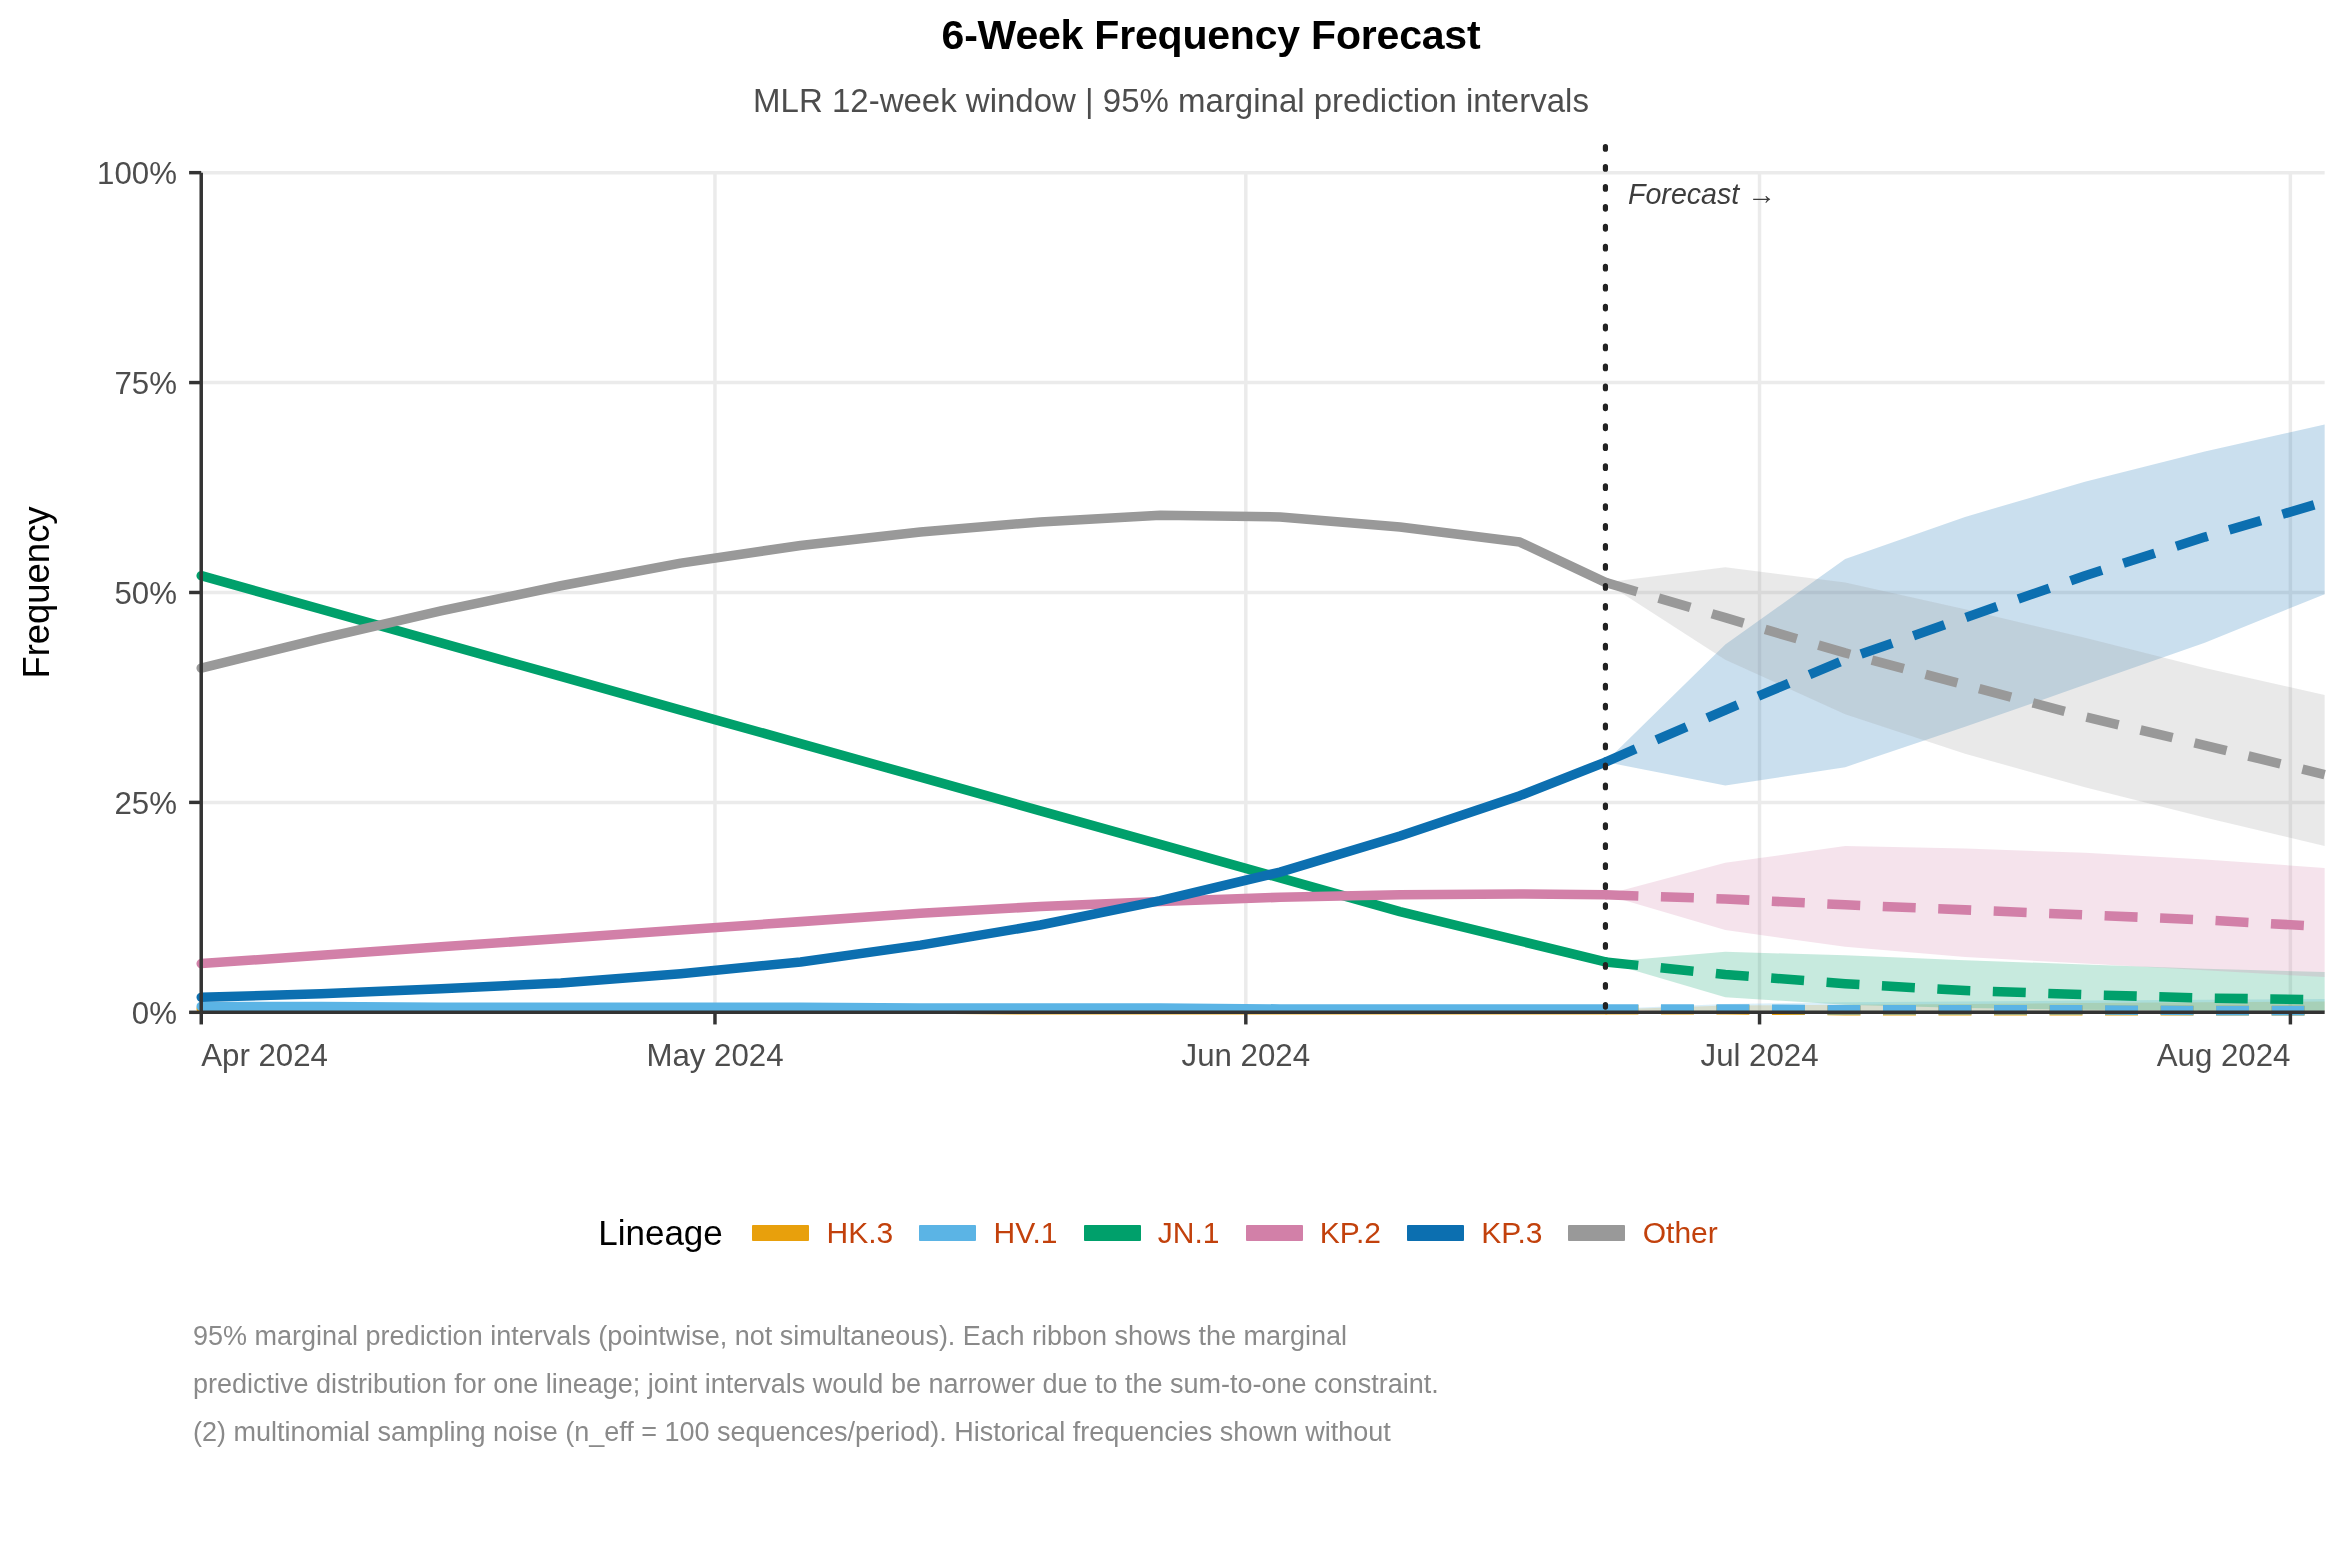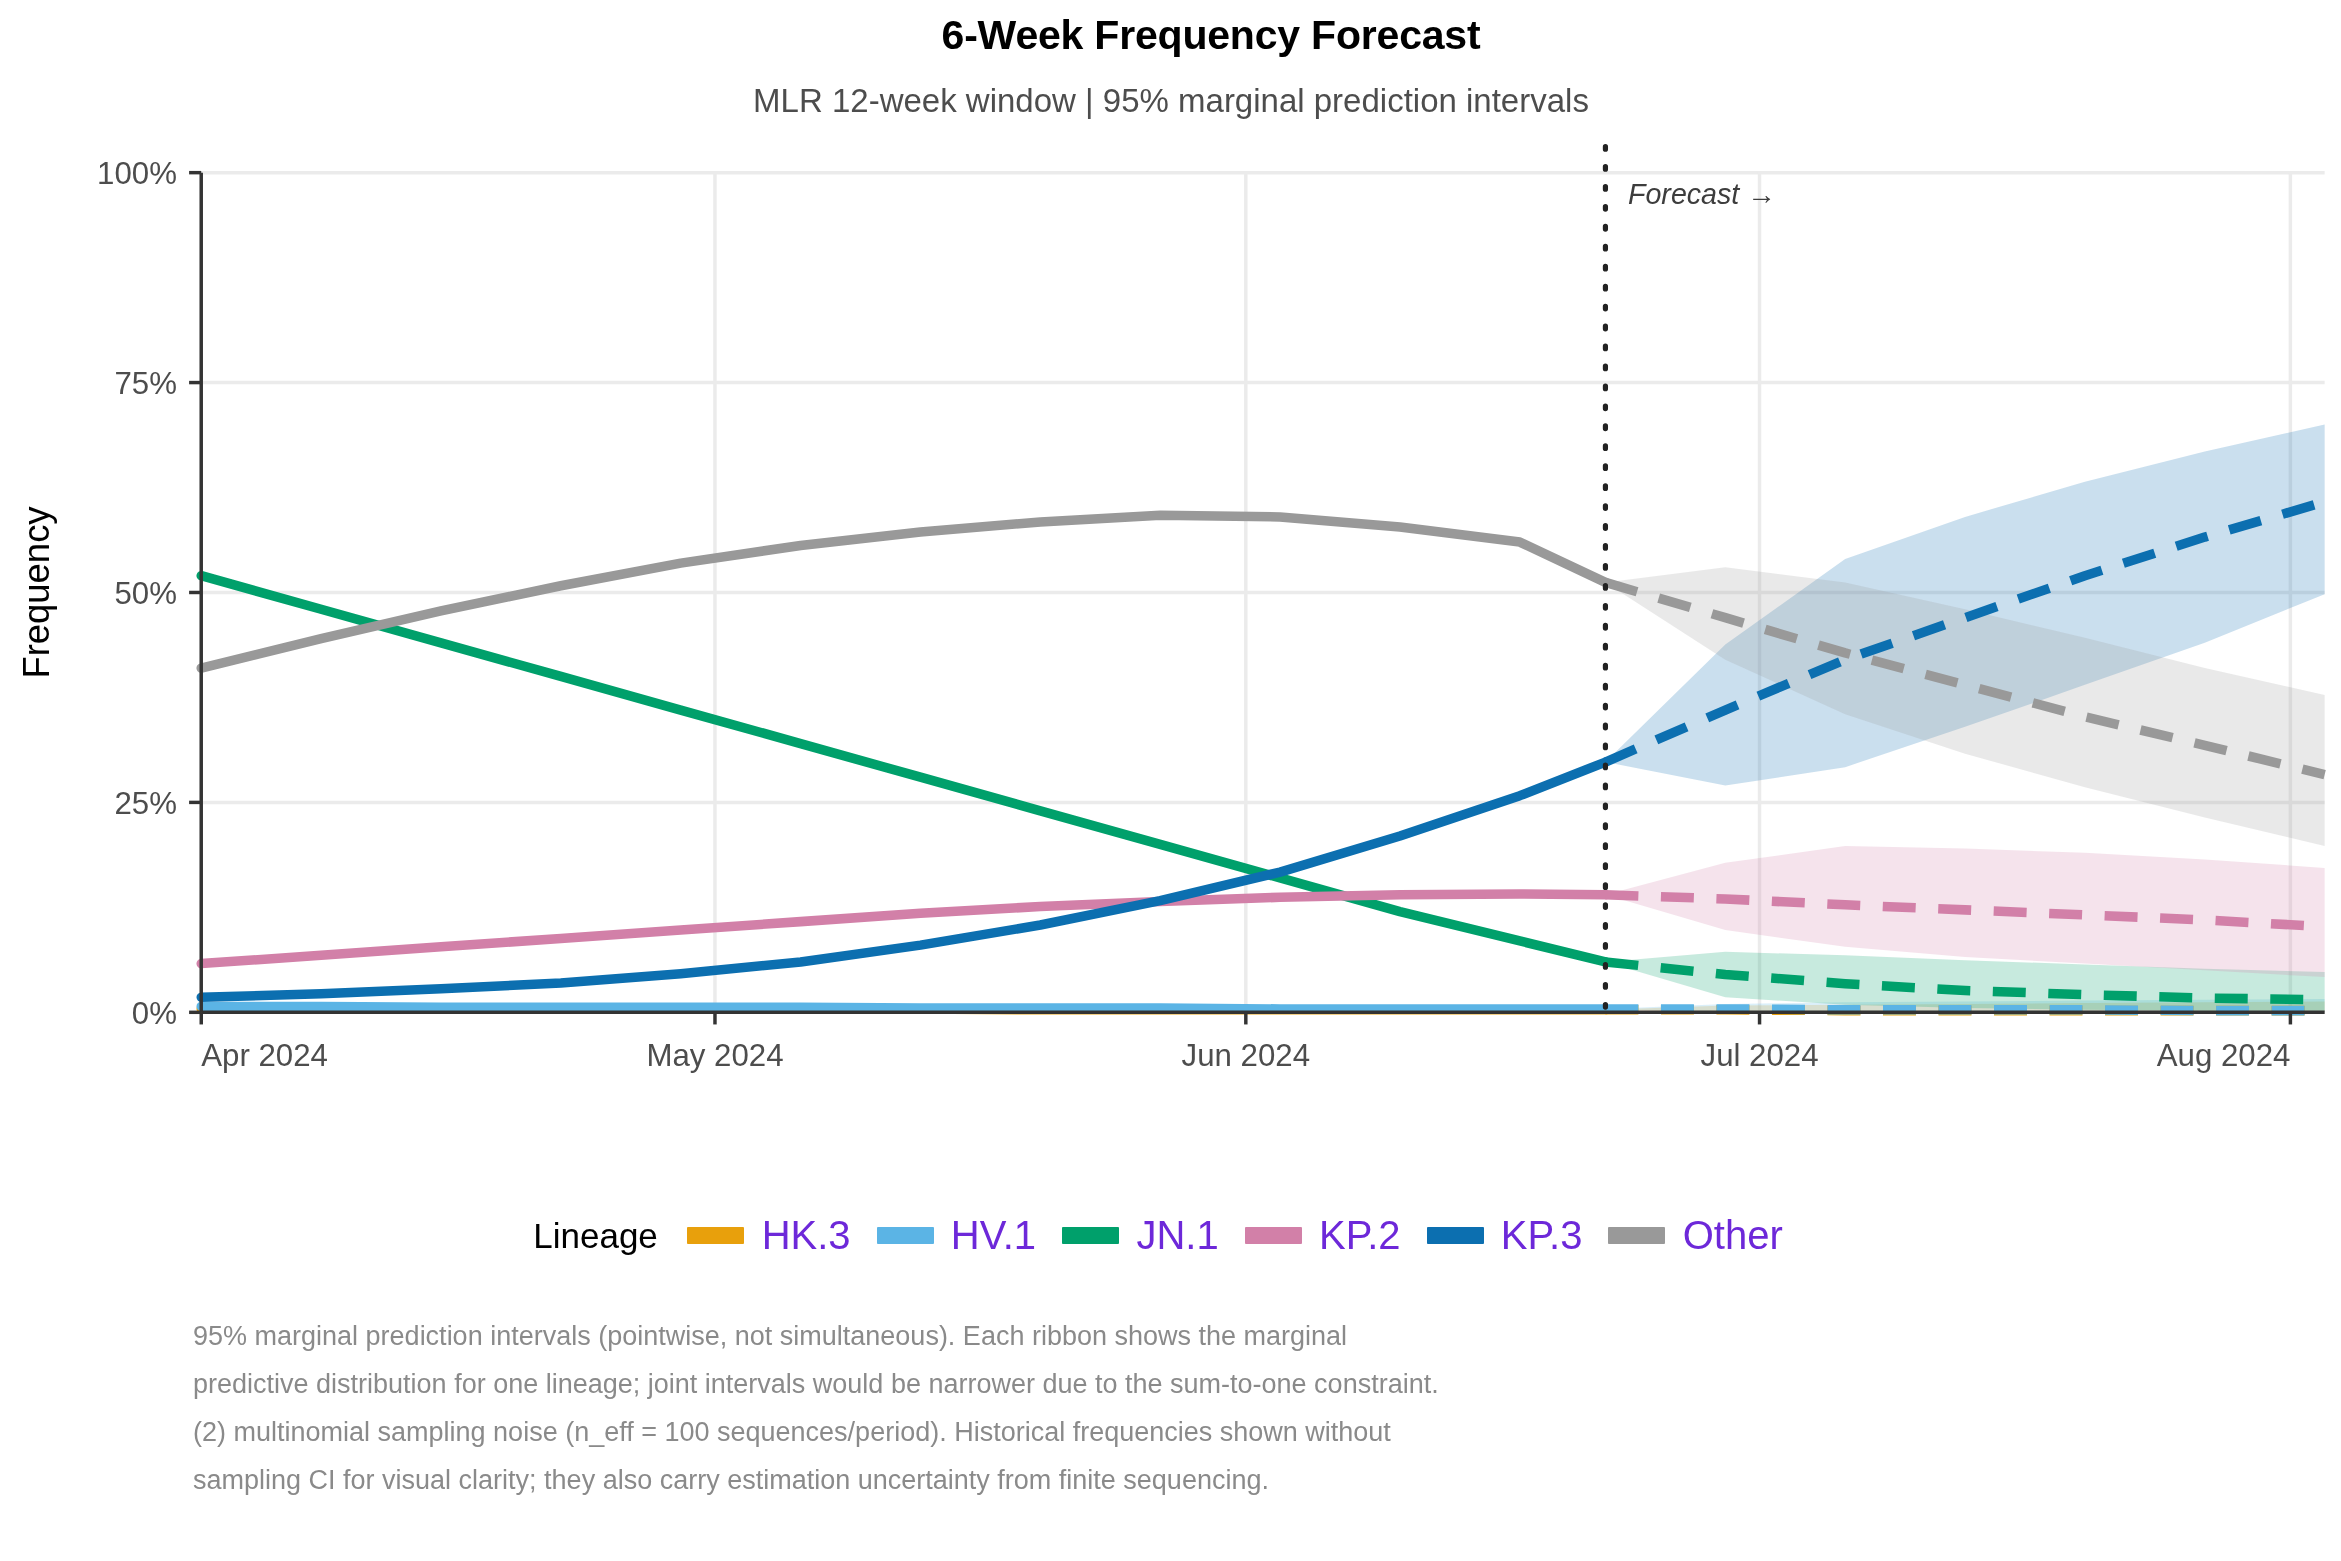--- a/index.html
+++ b/index.html
@@ -89,22 +89,22 @@
     align-items: center;
     margin-right: 26px;
   }
   .legend-swatch {
     width: 57px;
     height: 16.5px;
     margin-right: 17.3px;
     border-radius: 0.9px;
   }
   .legend-label {
-    font-size: 40px;
-    color: #6d28d9;
+    font-size: 30px;
+    color: #c2410c;
   }
   .caption {
     position: absolute;
     top: 1312px;
     left: 193px;
     width: 1908px;
     font-size: 27px;
     color: #8a8a8a;
     line-height: 48px;
   }
@@ -204,17 +204,16 @@
       <div class="legend-item">
         <span class="legend-swatch" style="background: rgb(153, 153, 153);"></span>
         <span class="legend-label">Other</span>
       </div>
     </div>
 
   <div class="caption" id="caption">
       <span class="caption-line">95% marginal prediction intervals (pointwise, not simultaneous). Each ribbon shows the marginal</span>
       <span class="caption-line">predictive distribution for one lineage; joint intervals would be narrower due to the sum-to-one constraint.</span>
       <span class="caption-line">(2) multinomial sampling noise (n_eff = 100 sequences/period). Historical frequencies shown without</span>
-      <span class="caption-line">sampling CI for visual clarity; they also carry estimation uncertainty from finite sequencing.</span>
     </div>
 
 </div>
 
 
 </body></html>

